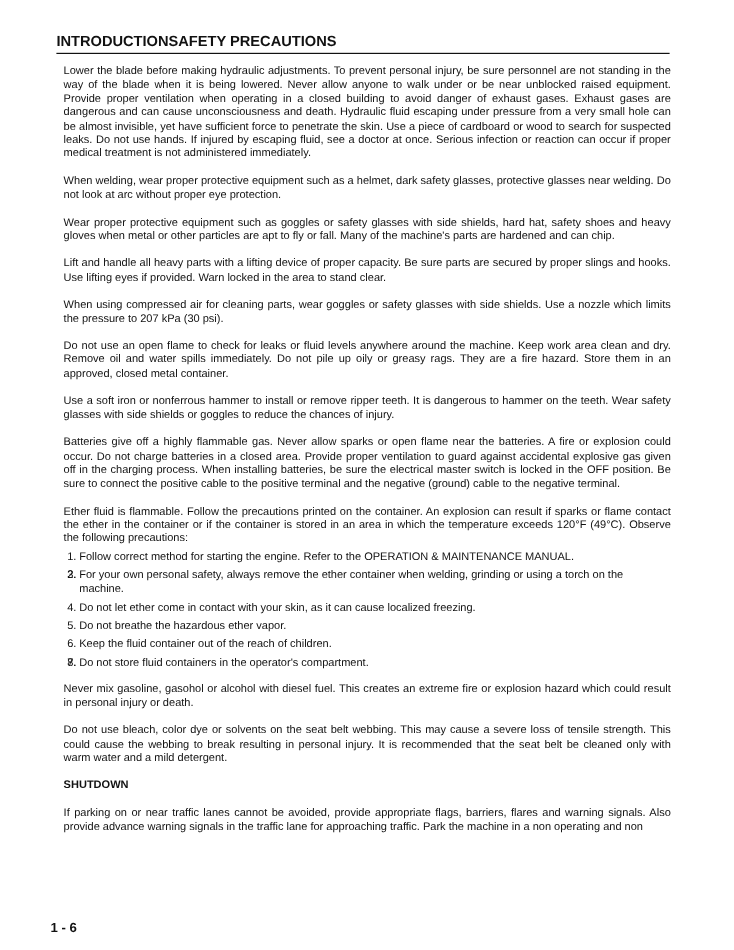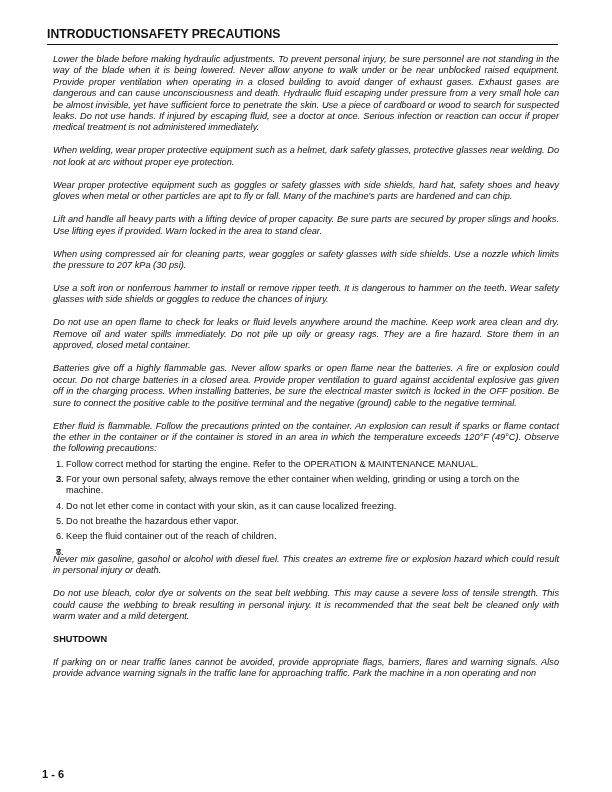--- a/index.html
+++ b/index.html
@@ -4,21 +4,21 @@
 <style>
   html, body { margin: 0; padding: 0; background: #ffffff; }
   body { width: 612px; height: 792px; position: relative; overflow: hidden;
          font-family: "Liberation Sans", sans-serif; color: #111; }
   .header { position: absolute; left: 47px; top: 27px; width: 511px;
             display: flex; align-items: flex-end;
             font-weight: bold; font-size: 12.2px; letter-spacing: 0px;
             padding-bottom: 3px; border-bottom: 1.6px solid #111; }
   .content { position: absolute; left: 53px; top: 54px; width: 506px;
              font-size: 9.2px; line-height: 11.4px; }
-  .content p { margin: 0 0 11.6px 0; text-align: justify; font-style: italic; }
+  .content p { margin: 0 0 11.6px 0; text-align: justify; }
   .content p.tight { margin-bottom: 4px; }
   ol.list { margin: 0 0 11px 0; padding: 0; list-style: none; }
   ol.list li { position: relative; padding-left: 13px; margin-bottom: 3.9px; line-height: 11.4px; }
   ol.list li .num { position: absolute; left: 3px; top: 0; }
   .section-title { font-weight: bold; margin: 0 0 11.6px 0; font-size: 9.2px; }
   .footer { position: absolute; left: 42px; top: 768px; font-weight: bold; font-size: 11px; }
 </style>
 </head>
 <body>
 
@@ -26,34 +26,34 @@
   <span>INTRODUCTION</span>
   <span>SAFETY PRECAUTIONS</span>
 </div>
 
 <div class="content">
   <p>Lower the blade before making hydraulic adjustments. To prevent personal injury, be sure personnel are not standing in the way of the blade when it is being lowered. Never allow anyone to walk under or be near unblocked raised equipment. Provide proper ventilation when operating in a closed building to avoid danger of exhaust gases. Exhaust gases are dangerous and can cause unconsciousness and death. Hydraulic fluid escaping under pressure from a very small hole can be almost invisible, yet have sufficient force to penetrate the skin. Use a piece of cardboard or wood to search for suspected leaks. Do not use hands. If injured by escaping fluid, see a doctor at once. Serious infection or reaction can occur if proper medical treatment is not administered immediately.</p>
   <p>When welding, wear proper protective equipment such as a helmet, dark safety glasses, protective glasses near welding. Do not look at arc without proper eye protection.</p>
   <p>Wear proper protective equipment such as goggles or safety glasses with side shields, hard hat, safety shoes and heavy gloves when metal or other particles are apt to fly or fall. Many of the machine's parts are hardened and can chip.</p>
   <p>Lift and handle all heavy parts with a lifting device of proper capacity. Be sure parts are secured by proper slings and hooks. Use lifting eyes if provided. Warn locked in the area to stand clear.</p>
   <p>When using compressed air for cleaning parts, wear goggles or safety glasses with side shields. Use a nozzle which limits the pressure to 207 kPa (30 psi).</p>
+  <p>Do not use an open flame to check for leaks or fluid levels anywhere around the machine. Keep work area clean and dry. Remove oil and water spills immediately. Do not pile up oily or greasy rags. They are a fire hazard. Store them in an approved, closed metal container.</p>
   <p>Use a soft iron or nonferrous hammer to install or remove ripper teeth. It is dangerous to hammer on the teeth. Wear safety glasses with side shields or goggles to reduce the chances of injury.</p>
-  <p>Do not use an open flame to check for leaks or fluid levels anywhere around the machine. Keep work area clean and dry. Remove oil and water spills immediately. Do not pile up oily or greasy rags. They are a fire hazard. Store them in an approved, closed metal container.</p>
   <p>Batteries give off a highly flammable gas. Never allow sparks or open flame near the batteries. A fire or explosion could occur. Do not charge batteries in a closed area. Provide proper ventilation to guard against accidental explosive gas given off in the charging process. When installing batteries, be sure the electrical master switch is locked in the OFF position. Be sure to connect the positive cable to the positive terminal and the negative (ground) cable to the negative terminal.</p>
   <p class="tight">Ether fluid is flammable. Follow the precautions printed on the container. An explosion can result if sparks or flame contact the ether in the container or if the container is stored in an area in which the temperature exceeds 120°F (49°C). Observe the following precautions:</p>
 
   <ol class="list">
     <li><span class="num">1.</span><span>Follow correct method for starting the engine. Refer to the OPERATION &amp; MAINTENANCE MANUAL.</span></li>
     <li><span class="num">2.</span></li>
     <li><span class="num">3.</span><span>For your own personal safety, always remove the ether container when welding, grinding or using  a torch on the machine.</span></li>
     <li><span class="num">4.</span><span>Do not let ether come in contact with your skin, as it can cause localized freezing.</span></li>
     <li><span class="num">5.</span><span>Do not breathe the hazardous ether vapor.</span></li>
     <li><span class="num">6.</span><span>Keep the fluid container out of the reach of children.</span></li>
     <li><span class="num">7.</span></li>
-    <li><span class="num">8.</span></li>
+    <li><span class="num">8.</span><span>Do not store fluid containers in the operator's compartment.</span></li>
   </ol>
 
   <p>Never mix gasoline, gasohol or alcohol with diesel fuel. This creates an extreme fire or explosion hazard which could result in personal injury or death.</p>
   <p>Do not use bleach, color dye or solvents on the seat belt webbing. This may cause a severe loss of tensile strength. This could cause the webbing to break resulting in personal injury. It is recommended that the seat belt be cleaned only with warm water and a mild detergent.</p>
 
   <div class="section-title">SHUTDOWN</div>
   <p>If parking on or near traffic lanes cannot be avoided, provide appropriate flags, barriers, flares and warning signals. Also provide advance warning signals in the traffic lane for approaching traffic. Park the machine in a non operating and non</p>
 </div>
 
 <div class="footer">1 - 6</div>

